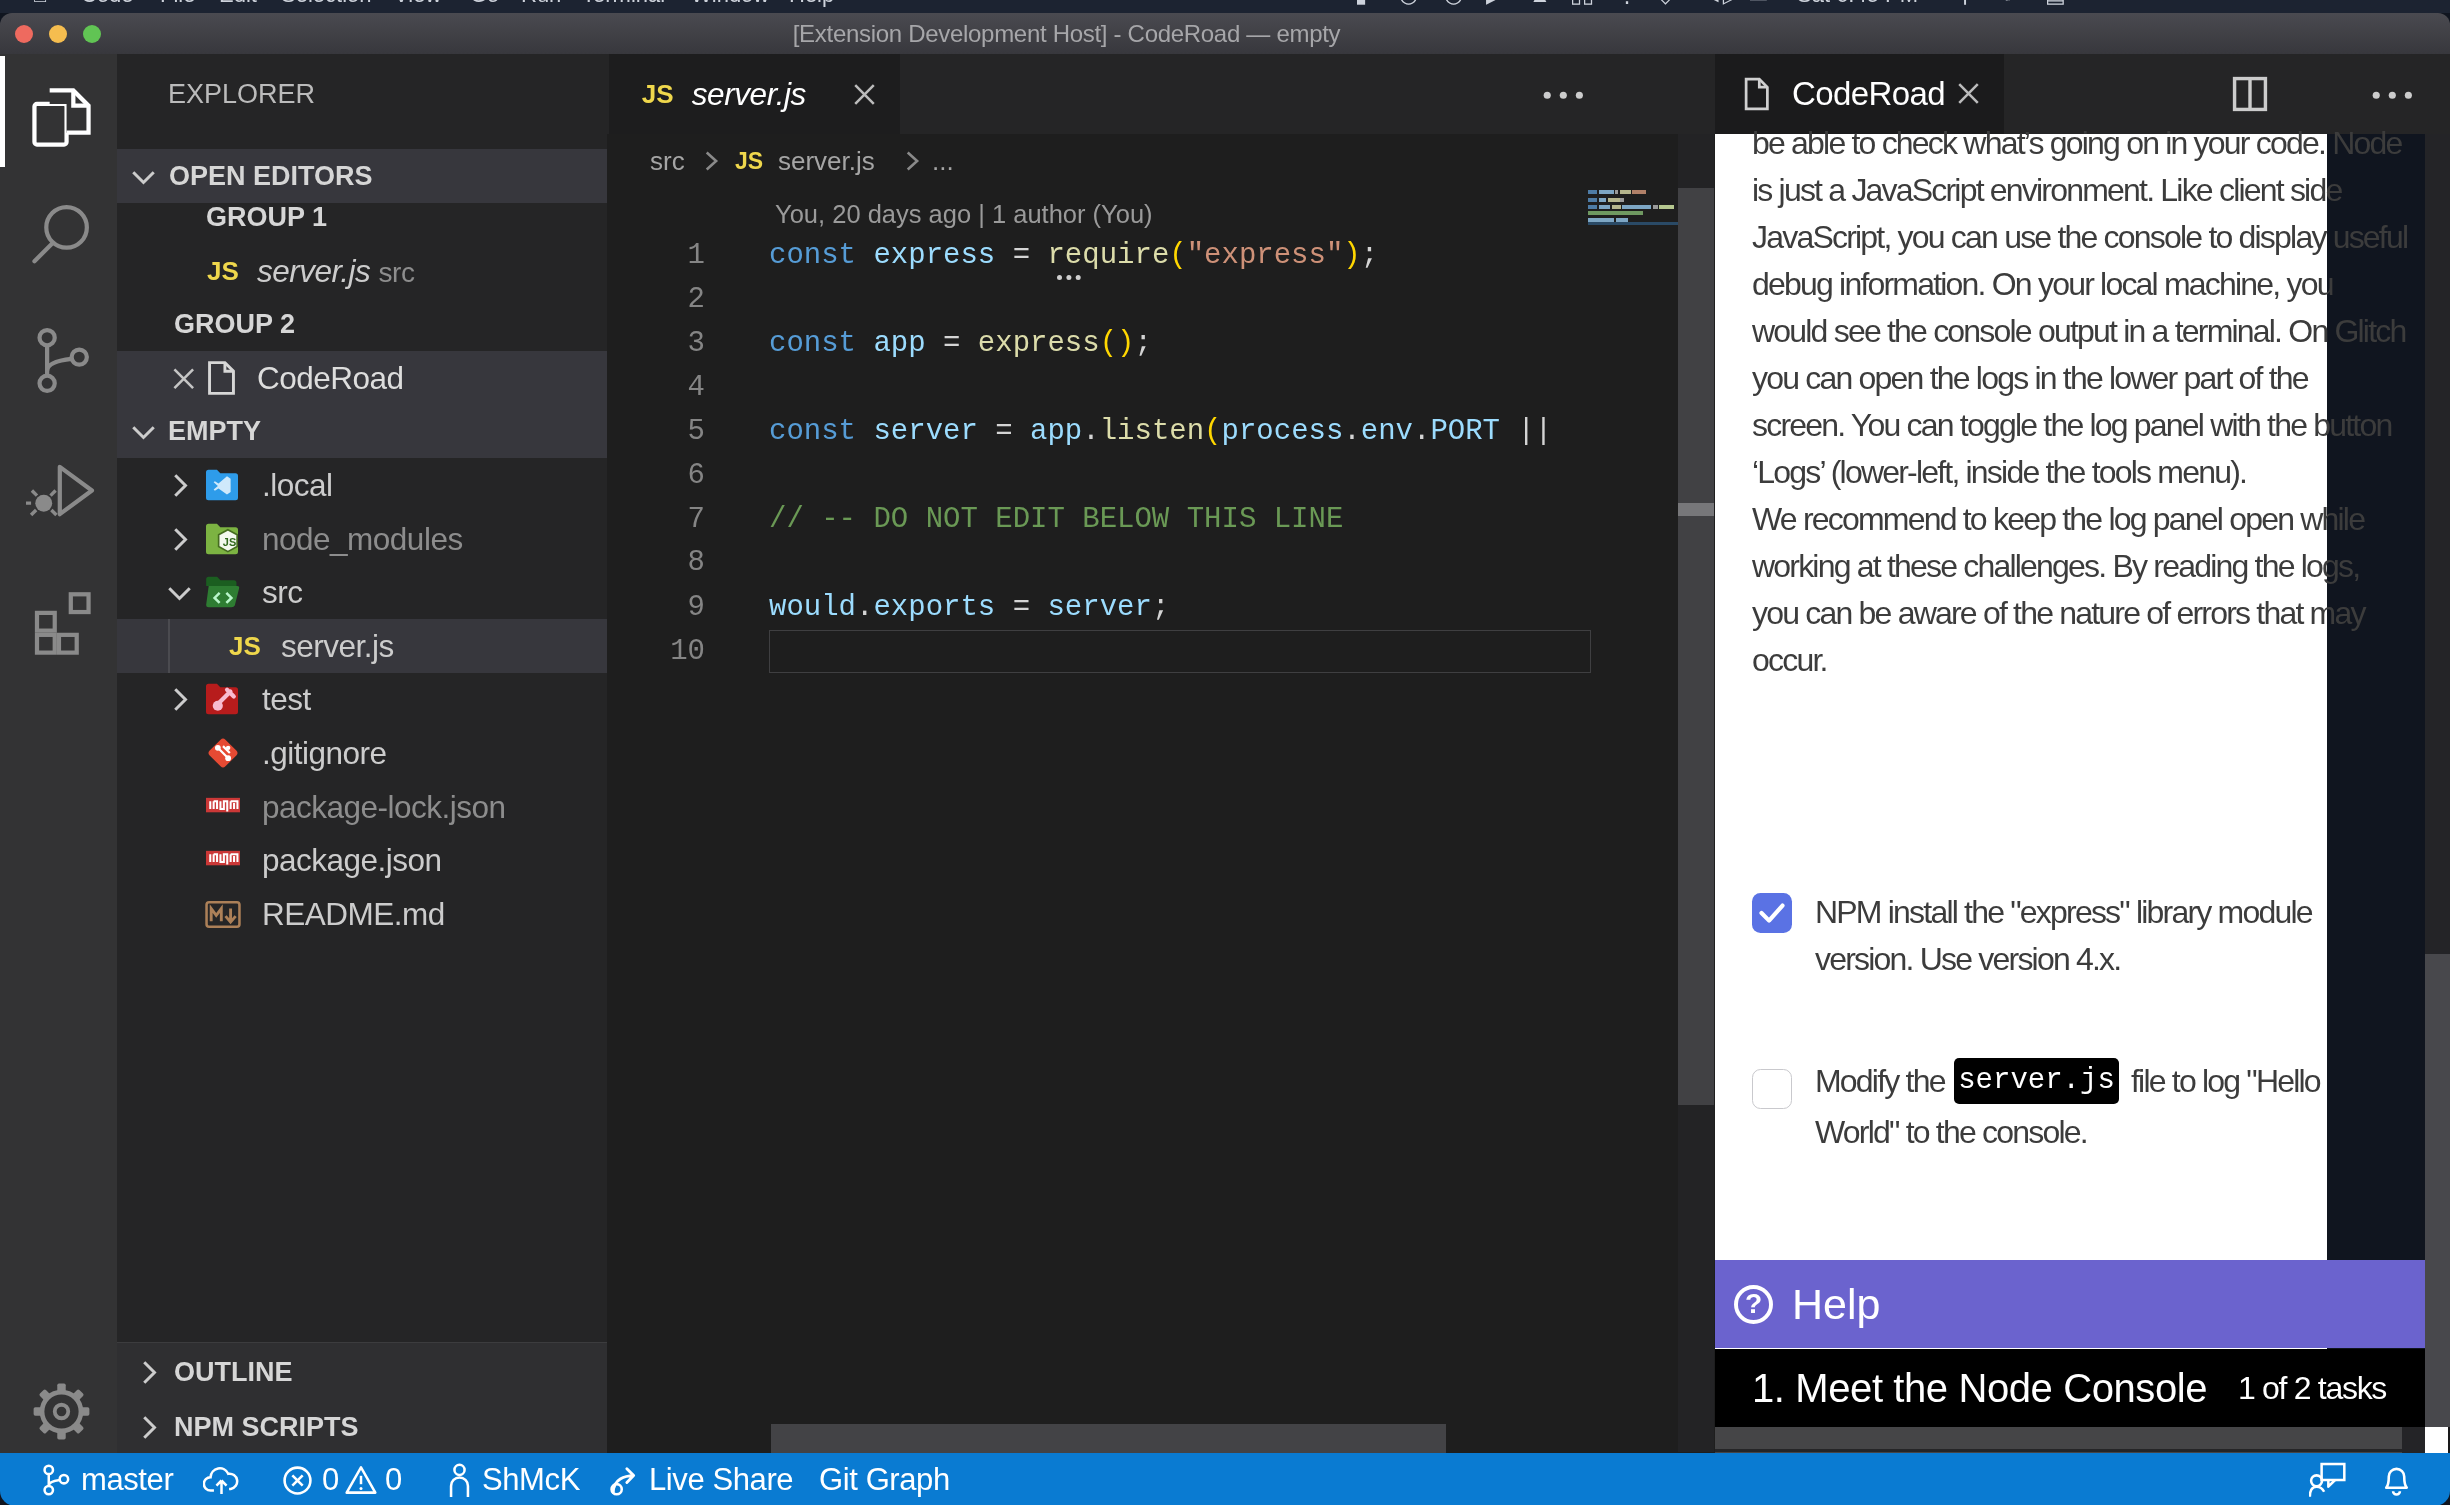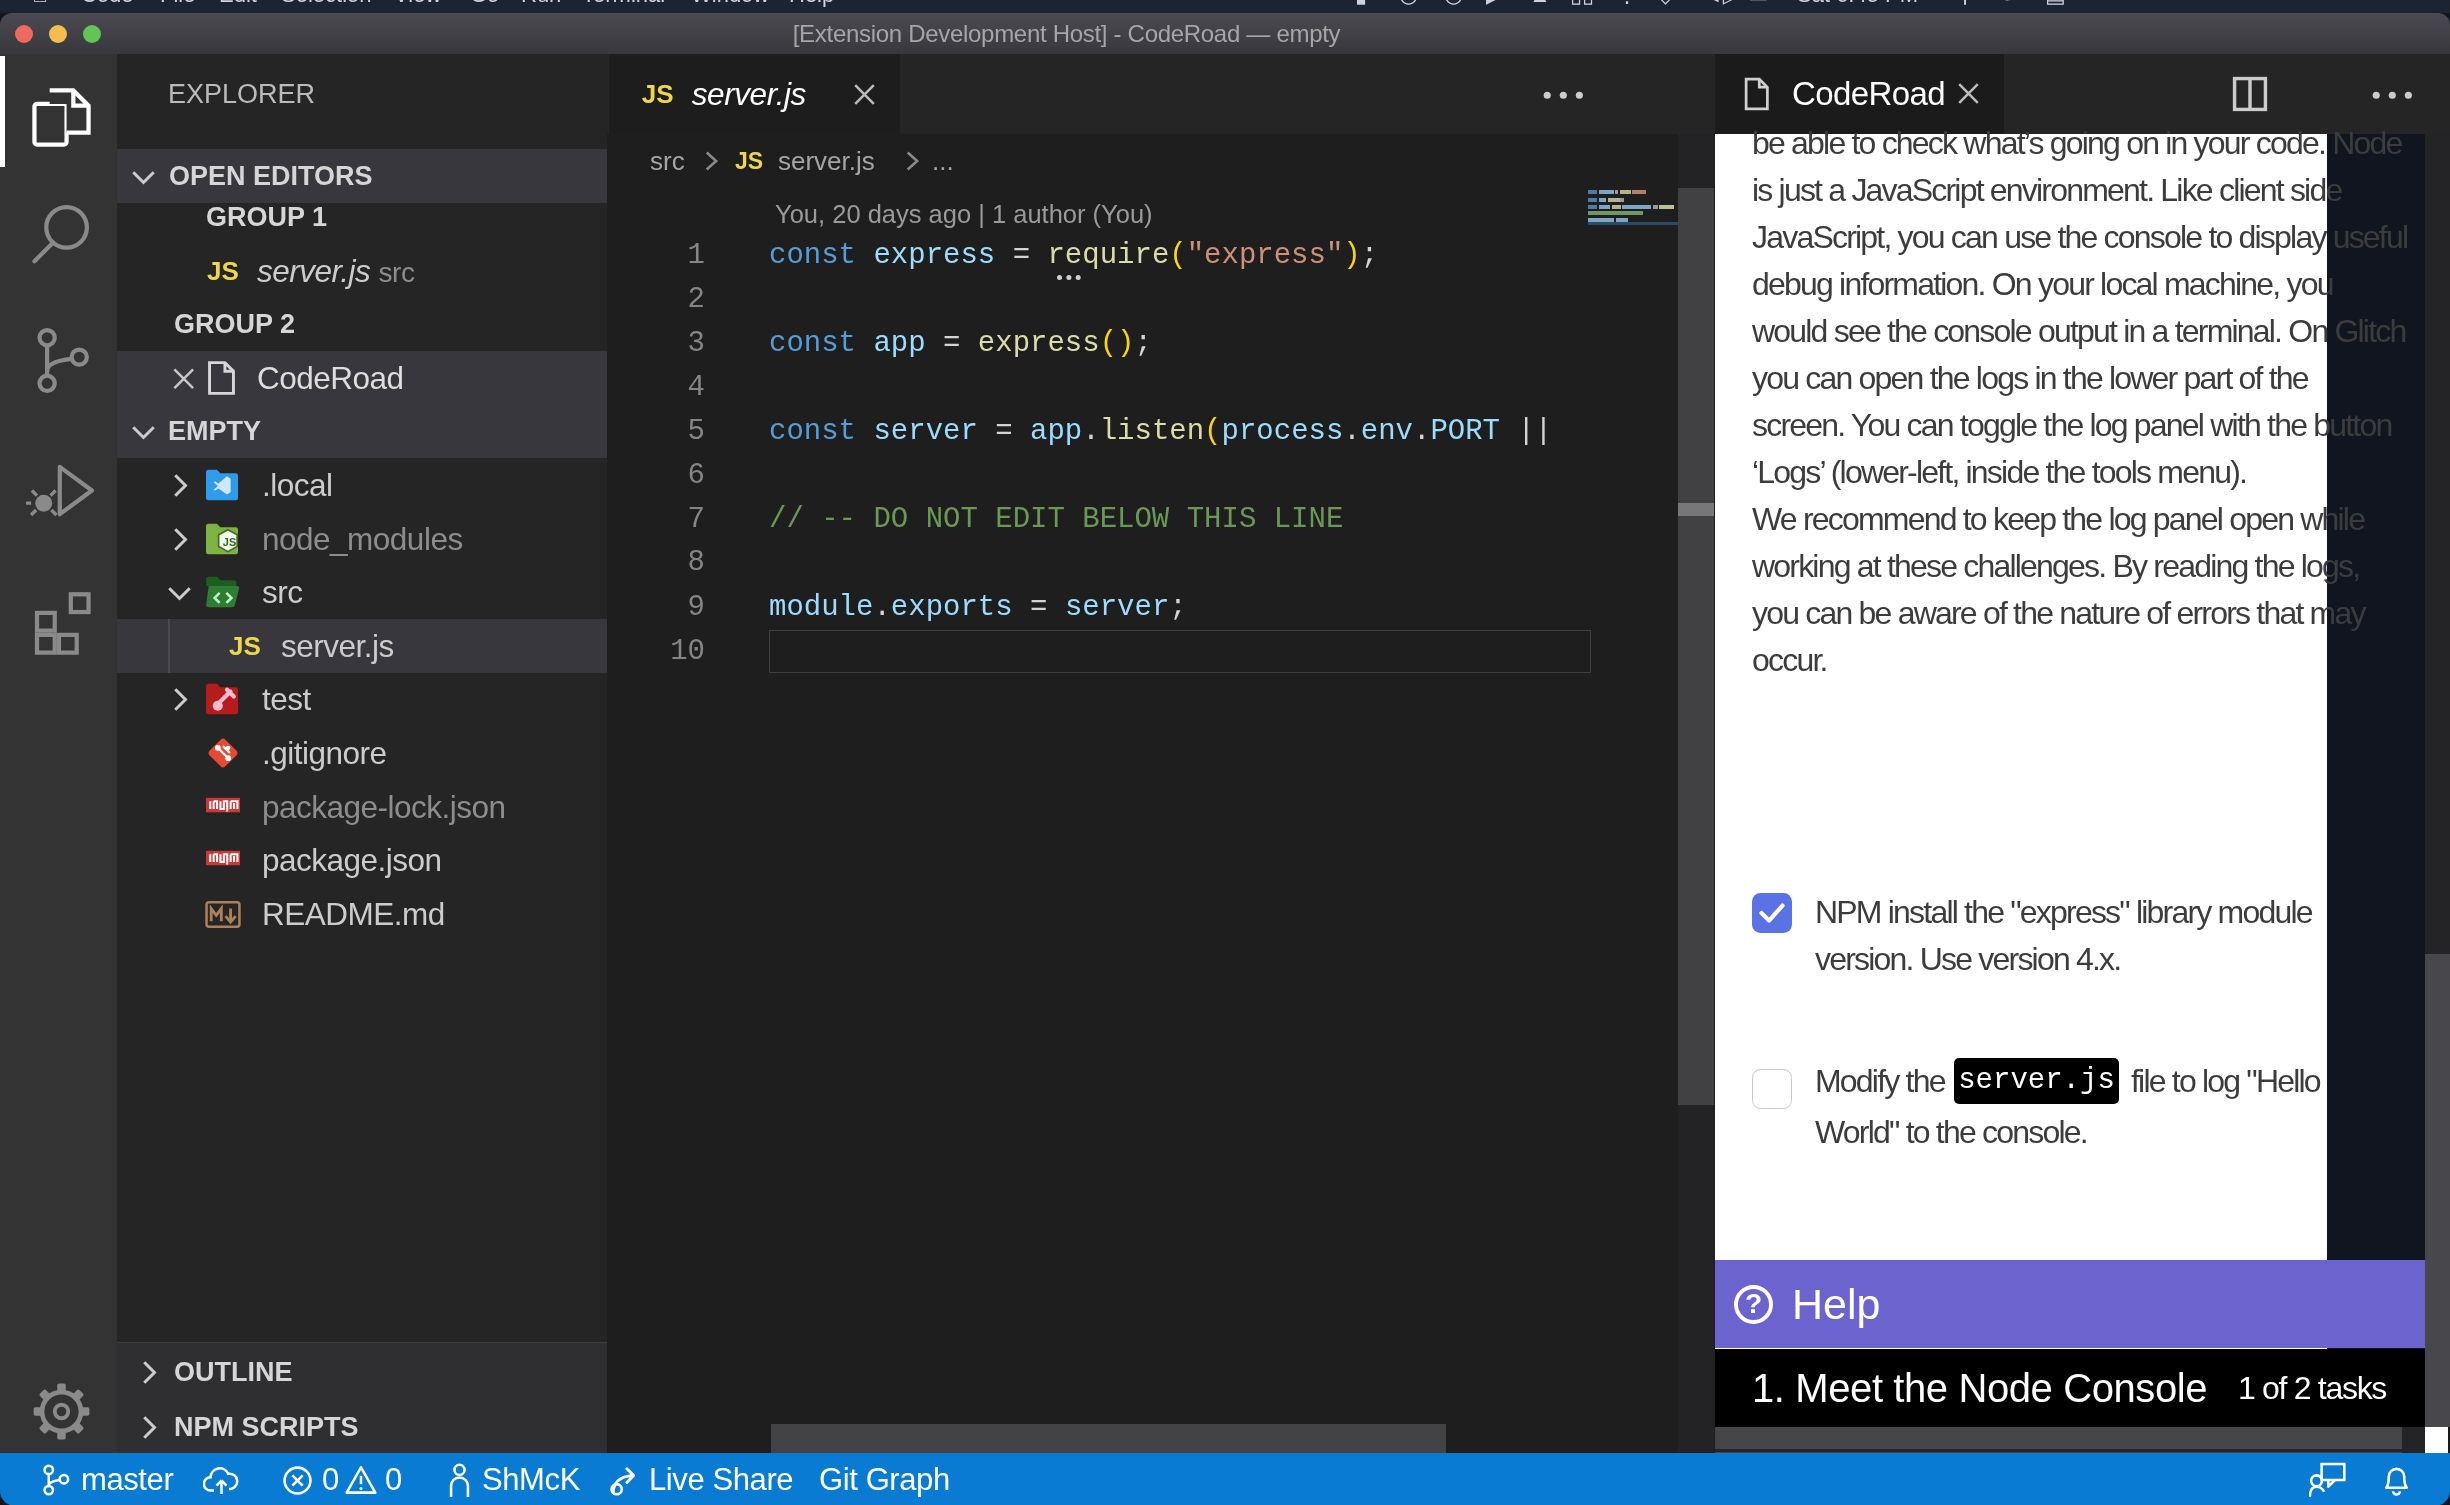--- a/index.html
+++ b/index.html
@@ -308,21 +308,21 @@
     </div>
   <div class="cline" style="top:444px;">
       <div class="lnum">7</div>
       <div class="ctext code"><span class="cm">// -- DO NOT EDIT BELOW THIS LINE</span></div>
     </div>
   <div class="cline" style="top:487px;">
       <div class="lnum">8</div>
     </div>
   <div class="cline" style="top:532px;">
       <div class="lnum">9</div>
-      <div class="ctext code"><span class="vr">module</span><span class="pw">.</span><span class="vr">exports</span> <span class="pw">=</span> <span class="vr">server</span><span class="pw">;</span></div>
+      <div class="ctext code"><span class="vr">would</span><span class="pw">.</span><span class="vr">exports</span> <span class="pw">=</span> <span class="vr">server</span><span class="pw">;</span></div>
     </div>
   <div class="cline" style="top:576px;">
       <div class="lnum">10</div>
     </div>
 
   <div style="position:absolute;left:450px;top:221px;width:5.1px;height:5.1px;border-radius:50%;background:#cfcfcf;box-shadow:9.4px 0 0 #cfcfcf, 18.7px 0 0 #cfcfcf;"></div>
 
   <div style="position:absolute;left:981px;top:136px;height:4.3px;width:58px;">
     <div style="position:absolute;left:0;width:8.5px;height:4.3px;background:#4e7ca6;"></div>
     <div style="position:absolute;left:11px;width:14.5px;height:4.3px;background:#7da6c4;"></div>

